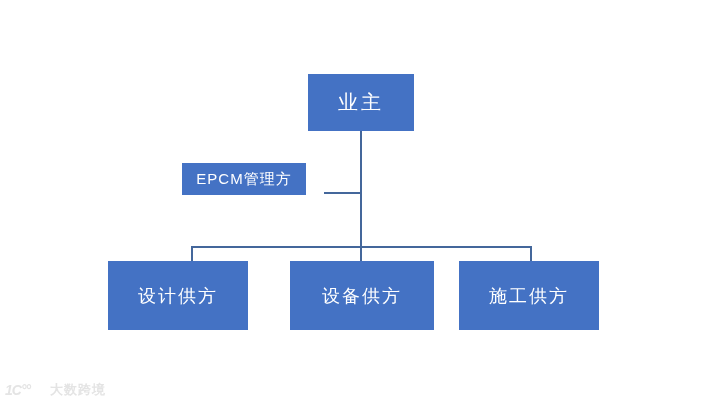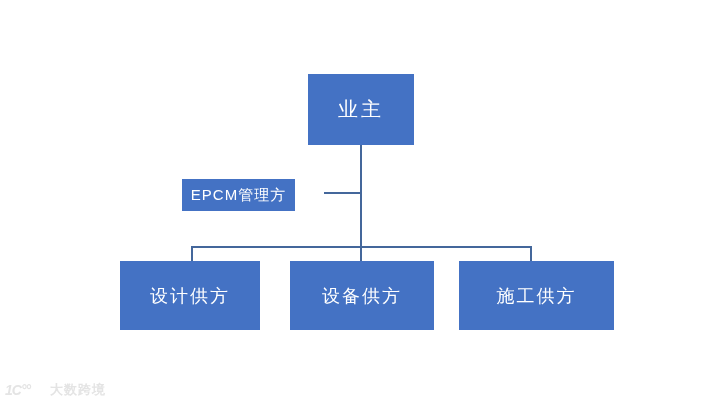--- a/index.html
+++ b/index.html
@@ -19,37 +19,37 @@
     position: absolute;
     background: var(--node-fill, #4472C4);
     color: var(--node-text, #ffffff);
     display: flex;
     align-items: center;
     justify-content: center;
     text-align: center;
     box-sizing: border-box;
   }
   .node-owner {
-    left: 308px; top: 74px; width: 106px; height: 71px;
+    left: 308px; top: 74px; width: 106px; height: 57px;
     font-size: 20px; letter-spacing: 3px;
   }
   .node-epcm {
-    left: 182px; top: 179px; width: 113px; height: 32px;
+    left: 182px; top: 163px; width: 124px; height: 32px;
     font-size: 15px; letter-spacing: 1px;
   }
   .node-design {
-    left: 120px; top: 261px; width: 140px; height: 69px;
+    left: 108px; top: 261px; width: 140px; height: 69px;
     font-size: 18px; letter-spacing: 2px;
   }
   .node-equipment {
     left: 290px; top: 261px; width: 144px; height: 69px;
     font-size: 18px; letter-spacing: 2px;
   }
   .node-construction {
-    left: 459px; top: 261px; width: 155px; height: 69px;
+    left: 459px; top: 261px; width: 140px; height: 69px;
     font-size: 18px; letter-spacing: 2px;
   }
   .connector {
     position: absolute;
     background: var(--connector, #44679B);
   }
   .conn-owner-vertical   { left: 360px; top: 131px; width: 1.5px; height: 115px; }
   .conn-epcm-horizontal  { left: 324px; top: 192px; width: 36px;  height: 1.5px; }
   .conn-bus-horizontal   { left: 191px; top: 246px; width: 339px; height: 1.5px; }
   .conn-drop-left        { left: 191px; top: 246px; width: 1.5px; height: 15px; }

